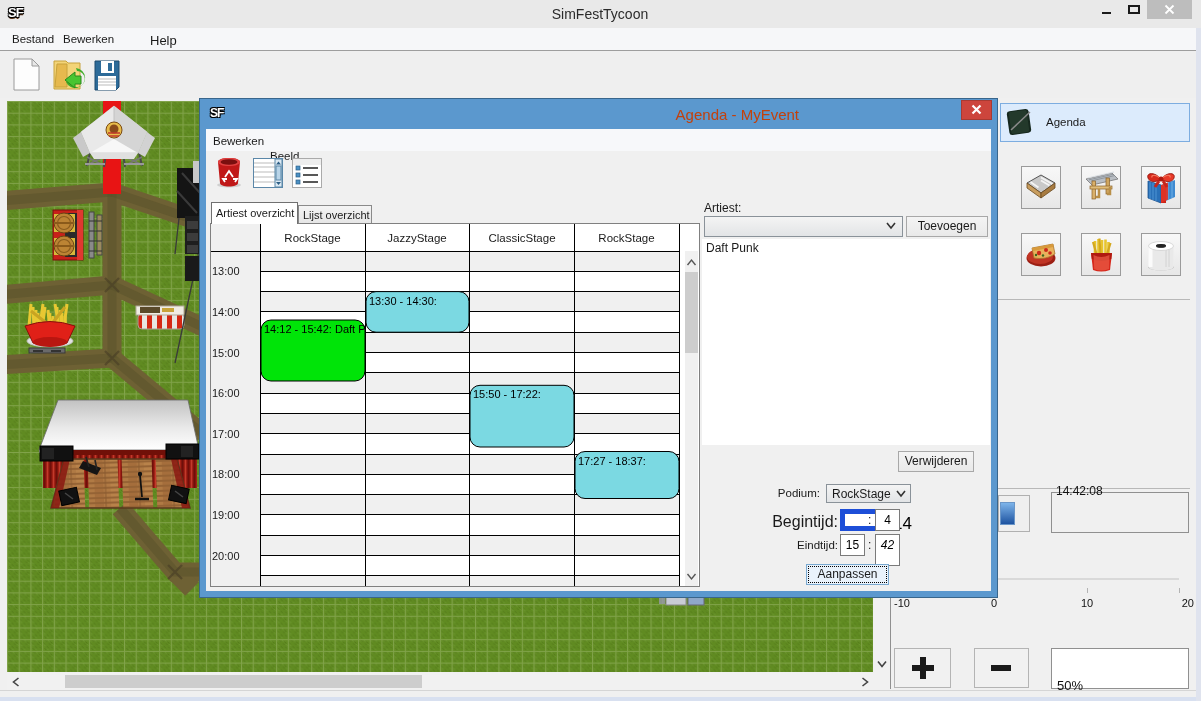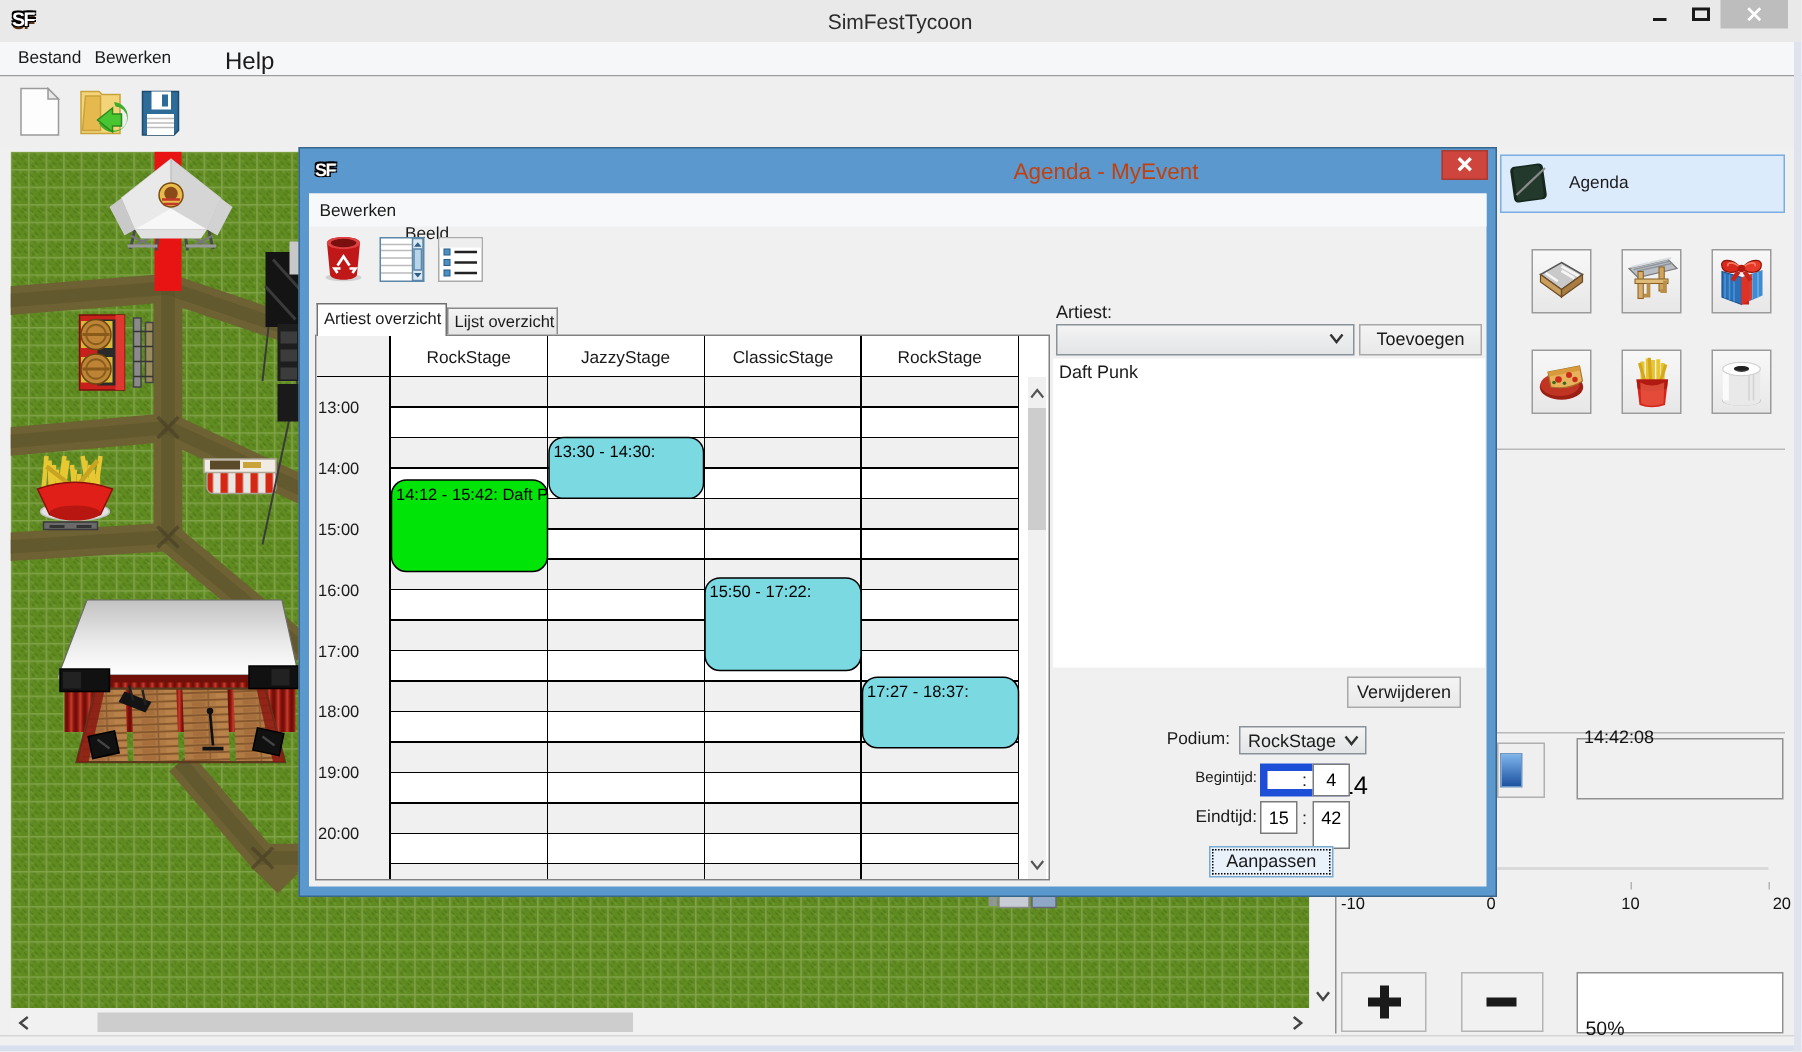--- a/index.html
+++ b/index.html
@@ -19,21 +19,21 @@
 <div class="abs" style="left:1102px;top:12px;width:9px;height:2px;background:#1a1a1a;"></div>
 <div class="abs" style="left:1128px;top:5px;width:8px;height:5px;border:2px solid #1a1a1a;"></div>
 <div class="abs" style="left:1147px;top:0;width:45px;height:19px;background:#bdbdbd;"></div>
 <svg class="abs" style="left:1164px;top:4px;" width="11" height="11" viewBox="0 0 11 11">
     <path d="M1.5 1.5 L9.5 9.5 M9.5 1.5 L1.5 9.5" stroke="#fff" stroke-width="1.8"></path>
   </svg>
 
 <div class="abs" style="left:0;top:28px;width:1201px;height:22px;background:#f6f7f9;border-bottom:1px solid #9d9d9d;"></div>
 <div class="abs" style="left:12px;top:33px;font-size:11.5px;color:#1a1a1a;">Bestand</div>
 <div class="abs" style="left:63px;top:33px;font-size:11.5px;color:#1a1a1a;">Bewerken</div>
-<div class="abs" style="left:122px;top:33px;font-size:16px;color:#1a1a1a;padding-left:28px;">Help</div>
+<div class="abs" style="left:122px;top:33px;font-size:13px;color:#1a1a1a;padding-left:28px;">Help</div>
 
 <div class="abs" id="toolbar" style="left:0;top:51px;width:1201px;height:47px;background:#efefef;"></div>
 <svg class="abs" style="left:13px;top:58px;" width="108" height="33" viewBox="0 0 108 33">
 
   <path d="M1 1 h18 l7 7 v24 h-25 z" fill="#fdfdfd" stroke="#9a9a9a"></path>
   <path d="M19 1 l7 7 h-7 z" fill="#e8e8e8" stroke="#9a9a9a"></path>
 
   <path d="M41 3 h12 l2 2 h12 v26 h-26 z" fill="#f3d478" stroke="#c8a23c"></path>
   <path d="M44 6 h10 v23 h-12 z" fill="#e6b94e" stroke="#c8a23c"></path>
   <path d="M63 10 a 10 10 0 1 1 -10 14 l3 -1 a 8 8 0 1 0 8 -10 z" fill="#3fae2a"></path>
@@ -453,24 +453,24 @@
 <div class="abs" style="left:706px;top:241px;font-size:12px;color:#1a1a1a;">Daft Punk</div>
 
 <div class="abs" style="left:898px;top:451px;width:76px;height:21px;background:linear-gradient(#f4f4f4,#e9e9e9);border:1px solid #a8a8a8;box-sizing:border-box;text-align:center;line-height:19px;font-size:12px;color:#1a1a1a;">Verwijderen</div>
 
 <div class="abs" style="left:750px;top:487px;width:70px;text-align:right;font-size:11.5px;color:#1a1a1a;">Podium:</div>
 <div class="abs" style="left:826px;top:484px;width:85px;height:19px;background:linear-gradient(#f4f4f4,#e2e4e6);border:1px solid #8a9299;box-sizing:border-box;font-size:12px;color:#1a1a1a;padding:2px 0 0 5px;">RockStage</div>
 <svg class="abs" style="left:896px;top:490px;" width="10" height="8">
     <path d="M1 1 l4 5 l4 -5" fill="none" stroke="#333" stroke-width="1.6"></path>
   </svg>
 
-<div class="abs" style="left:770px;top:513px;width:68px;text-align:right;font-size:10px;color:#1a1a1a;">Begintijd:</div>
+<div class="abs" style="left:770px;top:513px;width:68px;text-align:right;font-size:16px;color:#1a1a1a;">Begintijd:</div>
 <div class="abs" style="left:840px;top:509px;width:25px;height:22px;background:#fff;border:5px solid #1d4ed8;box-sizing:border-box;font-size:17px;text-align:center;line-height:20px;padding-left:48px;">14</div>
 <div class="abs" style="left:868px;top:513px;font-size:12px;color:#1a1a1a;">:</div>
 <div class="abs" style="left:875px;top:509px;width:25px;height:22px;background:#fff;border:1px solid #7a7a7a;box-sizing:border-box;font-size:12px;text-align:center;line-height:20px;">4</div>
 
 <div class="abs" style="left:770px;top:539px;width:68px;text-align:right;font-size:11.5px;color:#1a1a1a;">Eindtijd:</div>
 <div class="abs" style="left:840px;top:534px;width:25px;height:22px;background:#fff;border:1px solid #7a7a7a;box-sizing:border-box;font-size:12px;text-align:center;line-height:20px;">15</div>
 <div class="abs" style="left:868px;top:538px;font-size:12px;color:#1a1a1a;">:</div>
-<div class="abs" style="left:875px;top:534px;width:25px;height:32px;background:#fff;border:1px solid #7a7a7a;box-sizing:border-box;font-size:12px;text-align:center;line-height:20px;">42</div>
+<div class="abs" style="left:875px;top:534px;width:25px;height:32px;background:#fff;border:1px solid #7a7a7a;box-sizing:border-box;font-size:12px;text-align:center;line-height:20px;font-style:italic;">42</div>
 
 <div class="abs" style="left:806px;top:564px;width:83px;height:21px;background:#e9f2fb;border:1px solid #7aa9d0;box-sizing:border-box;"></div>
 <div class="abs" style="left:808px;top:566px;width:79px;height:17px;border:1px dotted #000;box-sizing:border-box;text-align:center;line-height:15px;font-size:12px;color:#1a1a1a;">Aanpassen</div>
 
 </body></html>

